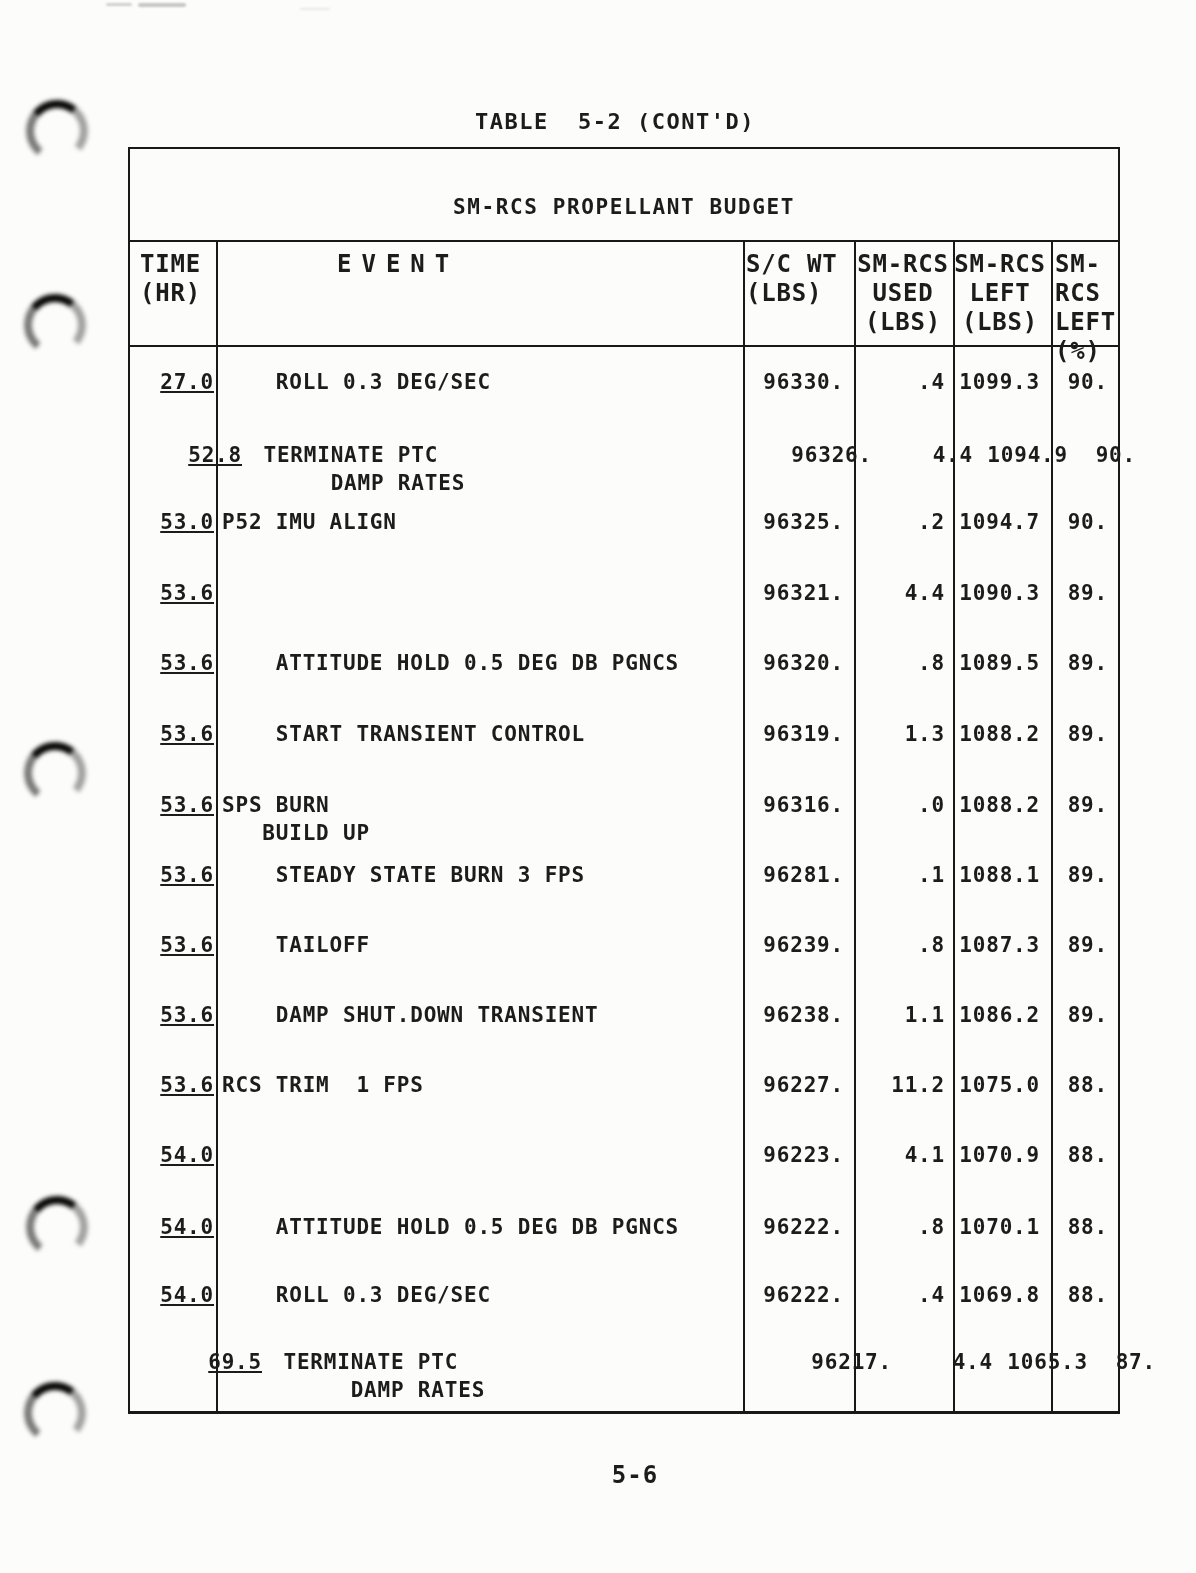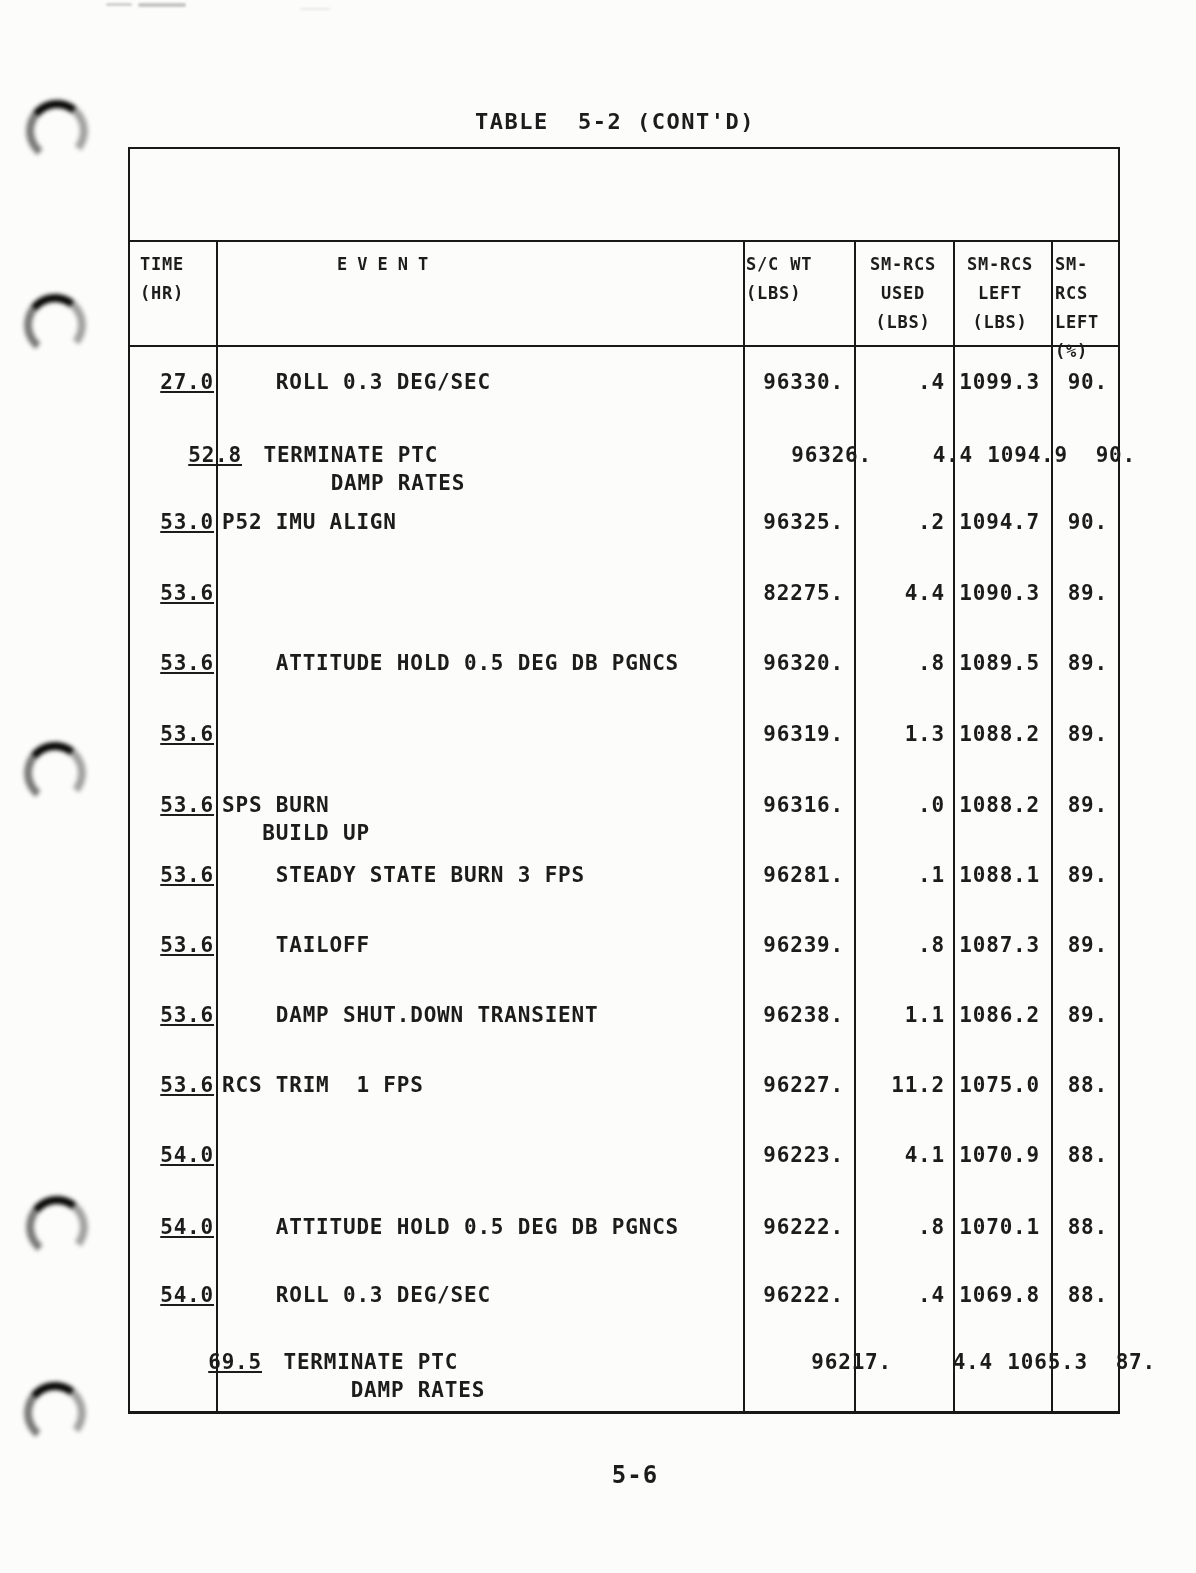--- a/index.html
+++ b/index.html
@@ -41,21 +41,21 @@
   .h{position:absolute;left:-1px;right:-1px;height:2px;background:#181818;}
   .h.h1{top:91px;}
   .h.h2{top:196px;}
   .v{position:absolute;top:91px;bottom:0;width:2px;background:#181818;}
   .v.v1{left:86px;}
   .v.v2{left:613px;}
   .v.v3{left:724px;}
   .v.v4{left:823px;}
   .v.v5{left:921px;}
   .hcell{
-    position:absolute;top:101px;font-size:17px;line-height:29px;
+    position:absolute;top:101px;font-size:24px;line-height:29px;
     letter-spacing:.8px;white-space:pre;
   }
   .hcell.col-time{left:10px;text-align:left;}
   .hcell.col-event{left:207px;letter-spacing:10px;}
   .hcell.col-sc_wt{left:616px;width:106px;text-align:left;}
   .hcell.col-used{left:725px;width:96px;text-align:center;}
   .hcell.col-left{left:823px;width:94px;text-align:center;}
   .hcell.col-pct{left:925px;text-align:left;}
   .row{position:absolute;left:0;right:0;height:62px;}
   .cell{
@@ -84,20 +84,21 @@
 
   <div class="hole" style="left:26px;top:100px;"></div>
   <div class="hole" style="left:24px;top:294px;"></div>
   <div class="hole" style="left:24px;top:742px;"></div>
   <div class="hole" style="left:26px;top:1196px;"></div>
   <div class="hole" style="left:24px;top:1382px;"></div>
 
   <div class="doc-title">TABLE  5-2 (CONT'D)</div>
 
   <div class="tbl">
+    <div class="tbl-title">SM-RCS PROPELLANT BUDGET</div>
     <div class="h h1"></div>
     <div class="h h2"></div>
     <div class="v v1"></div>
     <div class="v v2"></div>
     <div class="v v3"></div>
     <div class="v v4"></div>
     <div class="v v5"></div>
     <div id="headers">
         <div class="hcell col-time">TIME
 (HR)</div>
@@ -136,35 +137,36 @@
         <div class="row" style="top: 359px;">
           <div class="cell c-time">53.0</div>
           <div class="cell c-event">P52 IMU ALIGN</div>
           <div class="cell c-wt">96325.</div>
           <div class="cell c-used">.2</div>
           <div class="cell c-left">1094.7</div>
           <div class="cell c-pct">90.</div>
         </div>
         <div class="row" style="top: 430px;">
           <div class="cell c-time">53.6</div>
-          <div class="cell c-wt">82275.</div>
+          <div class="cell c-wt">96321.</div>
           <div class="cell c-used">4.4</div>
           <div class="cell c-left">1090.3</div>
           <div class="cell c-pct">89.</div>
         </div>
         <div class="row" style="top: 500px;">
           <div class="cell c-time">53.6</div>
           <div class="cell c-event">    ATTITUDE HOLD 0.5 DEG DB PGNCS</div>
           <div class="cell c-wt">96320.</div>
           <div class="cell c-used">.8</div>
           <div class="cell c-left">1089.5</div>
           <div class="cell c-pct">89.</div>
         </div>
         <div class="row" style="top: 571px;">
           <div class="cell c-time">53.6</div>
+          <div class="cell c-event">    START TRANSIENT CONTROL</div>
           <div class="cell c-wt">96319.</div>
           <div class="cell c-used">1.3</div>
           <div class="cell c-left">1088.2</div>
           <div class="cell c-pct">89.</div>
         </div>
         <div class="row" style="top: 642px;">
           <div class="cell c-time">53.6</div>
           <div class="cell c-event">SPS BURN
    BUILD UP</div>
           <div class="cell c-wt">96316.</div>

